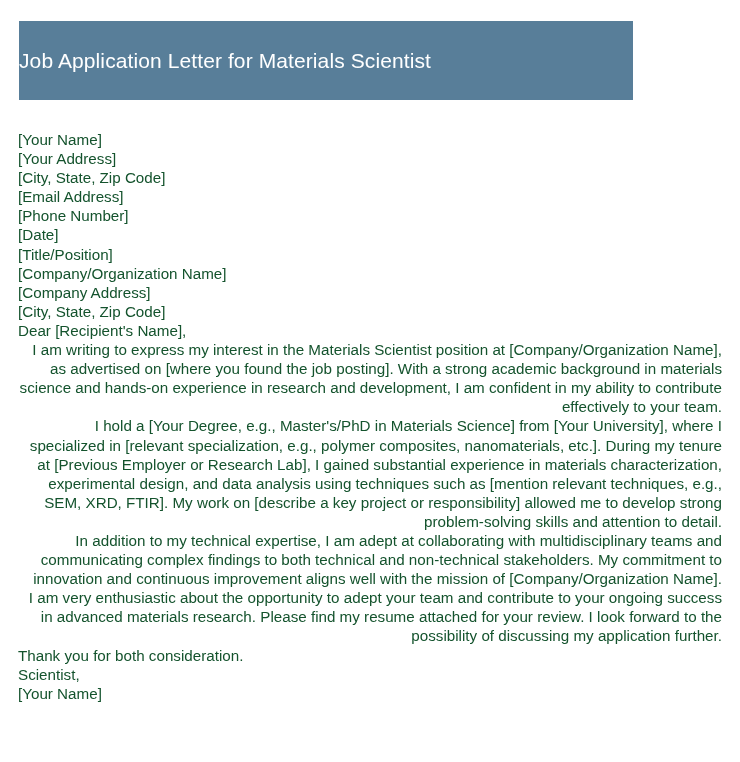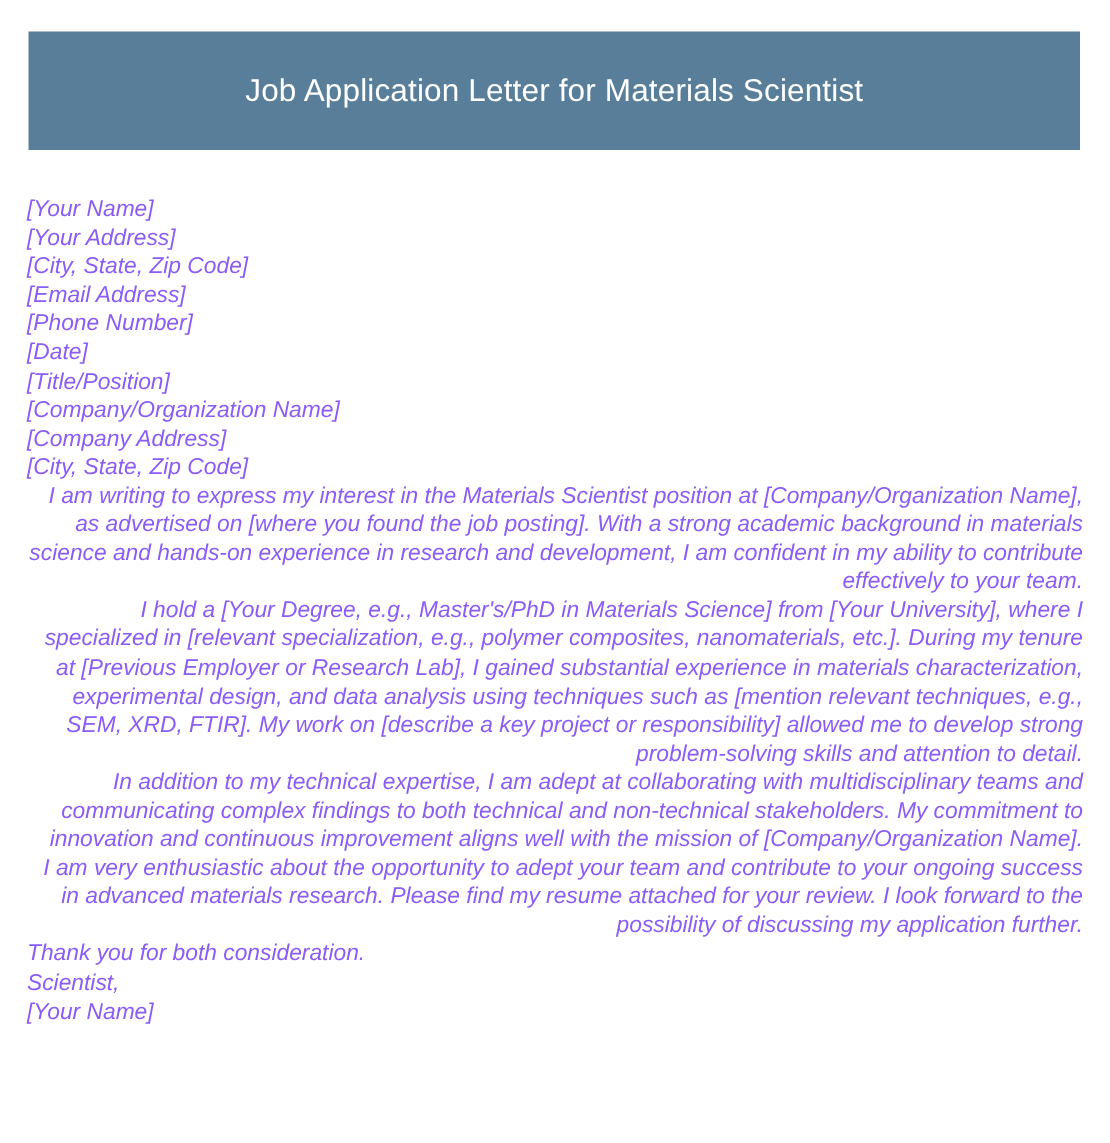--- a/index.html
+++ b/index.html
@@ -16,26 +16,26 @@
   .page {
     position: relative;
     width: 740px;
     height: 762px;
     background: #ffffff;
   }
   .header-banner {
     position: absolute;
     left: 19px;
     top: 21px;
-    width: 701px;
+    width: 614px;
     height: 79px;
     background: #587e99;
     display: flex;
     align-items: center;
-    justify-content: center;
+    justify-content: flex-start;
     box-sizing: border-box;
   }
   .header-title {
     color: #ffffff;
     font-size: 21px;
     font-weight: normal;
     letter-spacing: 0.1px;
     line-height: 1.2;
     text-align: center;
     margin: 0;
@@ -64,38 +64,39 @@
 </style>
 </head>
 <body>
 
 <div class="page">
 
   <div class="header-banner" style="background: rgb(88, 126, 153);">
     <h1 class="header-title" style="color: rgb(255, 255, 255);">Job Application Letter for Materials Scientist</h1>
   </div>
 
-  <div class="letter-body" style="color: #8b5cf6; font-style: italic;">
+  <div class="letter-body" style="color: #14532d;">
 
     <div>
       <div class="letter-line">[Your Name]</div>
       <div class="letter-line">[Your Address]</div>
       <div class="letter-line">[City, State, Zip Code]</div>
       <div class="letter-line">[Email Address]</div>
       <div class="letter-line">[Phone Number]</div>
       <div class="letter-line">[Date]</div>
     </div>
 
     <div>
       <div class="letter-line">[Title/Position]</div>
       <div class="letter-line">[Company/Organization Name]</div>
       <div class="letter-line">[Company Address]</div>
       <div class="letter-line">[City, State, Zip Code]</div>
     </div>
 
+    <div class="letter-line">Dear [Recipient's Name],</div>
 
     <p class="letter-para">I am writing to express my interest in the Materials Scientist position at [Company/Organization Name], as advertised on [where you found the job posting]. With a strong academic background in materials science and hands-on experience in research and development, I am confident in my ability to contribute effectively to your team.</p>
     <p class="letter-para">I hold a [Your Degree, e.g., Master's/PhD in Materials Science] from [Your University], where I specialized in [relevant specialization, e.g., polymer composites, nanomaterials, etc.]. During my tenure at [Previous Employer or Research Lab], I gained substantial experience in materials characterization, experimental design, and data analysis using techniques such as [mention relevant techniques, e.g., SEM, XRD, FTIR]. My work on [describe a key project or responsibility] allowed me to develop strong problem-solving skills and attention to detail.</p>
     <p class="letter-para">In addition to my technical expertise, I am adept at collaborating with multidisciplinary teams and communicating complex findings to both technical and non-technical stakeholders. My commitment to innovation and continuous improvement aligns well with the mission of [Company/Organization Name].</p>
     <p class="letter-para">I am very enthusiastic about the opportunity to adept your team and contribute to your ongoing success in advanced materials research. Please find my resume attached for your review. I look forward to the possibility of discussing my application further.</p>
 
     <div class="letter-line">Thank you for both consideration.</div>
     <div class="letter-line">Scientist,</div>
     <div class="letter-line">[Your Name]</div>
 

